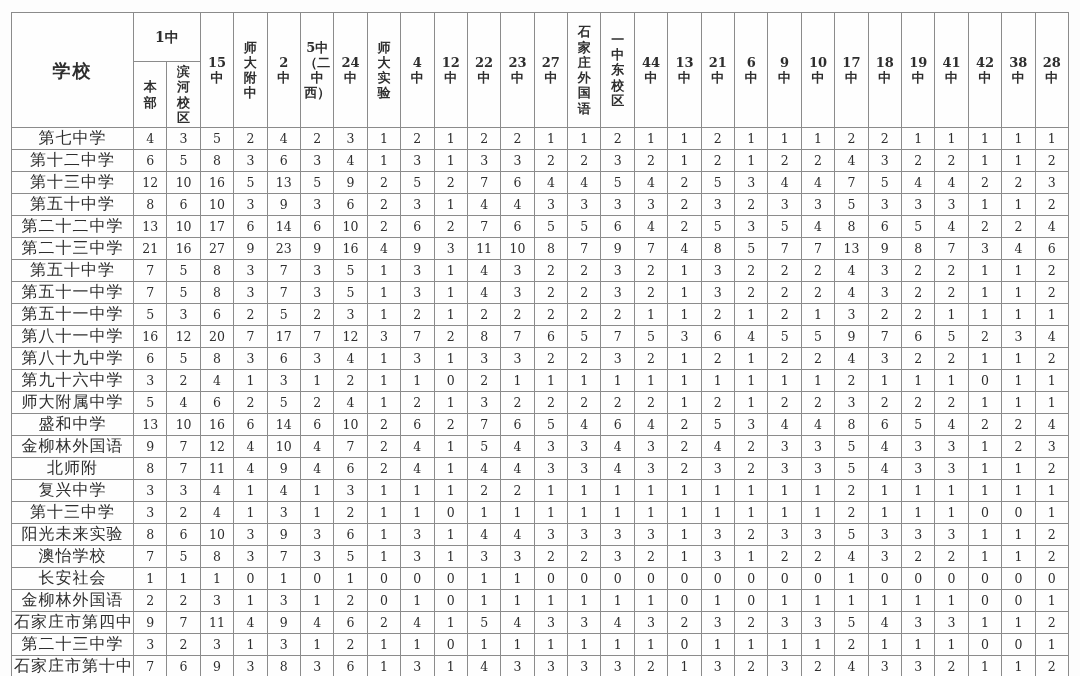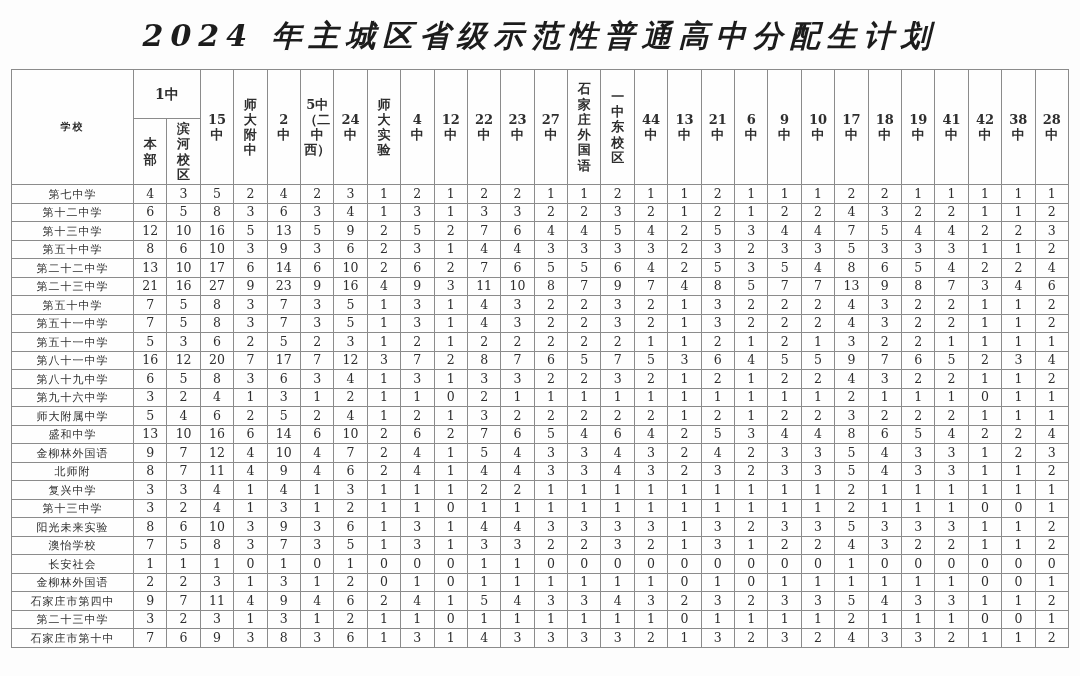--- a/index.html
+++ b/index.html
@@ -21,34 +21,33 @@
   .alloc th, .alloc td {
     border:1px solid #8b8b8b;
     text-align:center; vertical-align:middle;
     color:#2e2e2e; background:#fefefe;
     overflow:hidden;
   }
   .alloc thead th {
     font-weight:bold; font-size:13px; line-height:1.18;
     white-space:pre-line; padding:2px 0;
   }
-  .alloc thead th.corner { font-size:10px; letter-spacing:2px; }
+  .alloc thead th.corner { font-size:18px; letter-spacing:2px; }
   .alloc thead th.group-head { height:44px; font-size:14px; white-space:nowrap; }
   .alloc tbody th.school {
-    font-weight:normal; font-size:11px; height:17.5px;
+    font-weight:normal; font-size:16px; height:17.5px;
     padding:0 2px; white-space:nowrap; letter-spacing:1px;
   }
   .alloc tbody td { font-size:12.5px; height:17.5px; padding:0; line-height:1; }
   col.school-col { width:122px; }
 </style>
 </head>
 <body>
 
 <div class="page">
-  <div class="title">2024 年主城区省级示范性普通高中分配生计划</div>
   <table class="alloc">
     <colgroup>
         <col class="school-col">
         <col>
         <col>
         <col>
         <col>
         <col>
         <col>
         <col>

